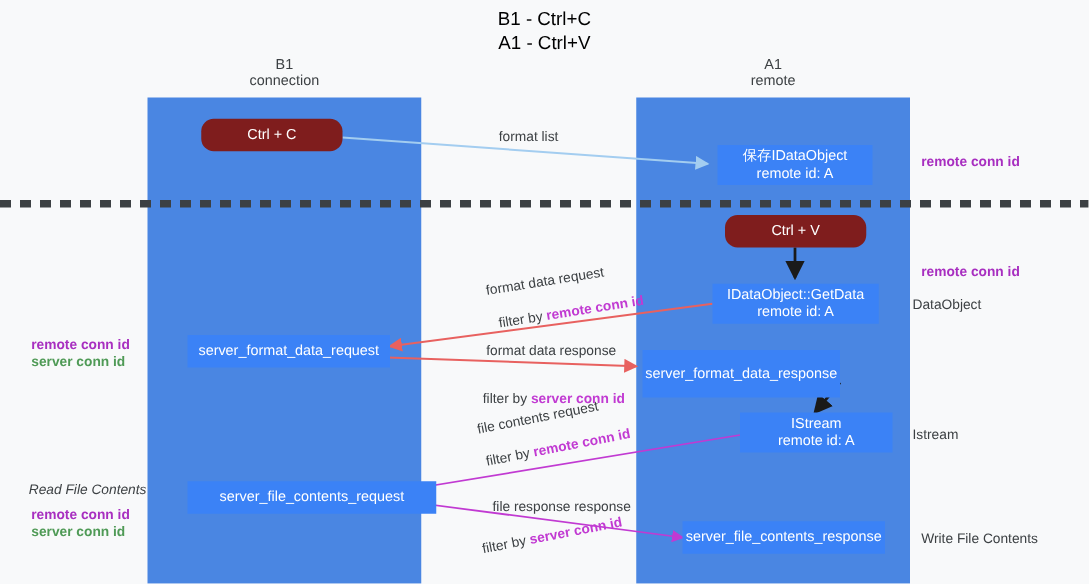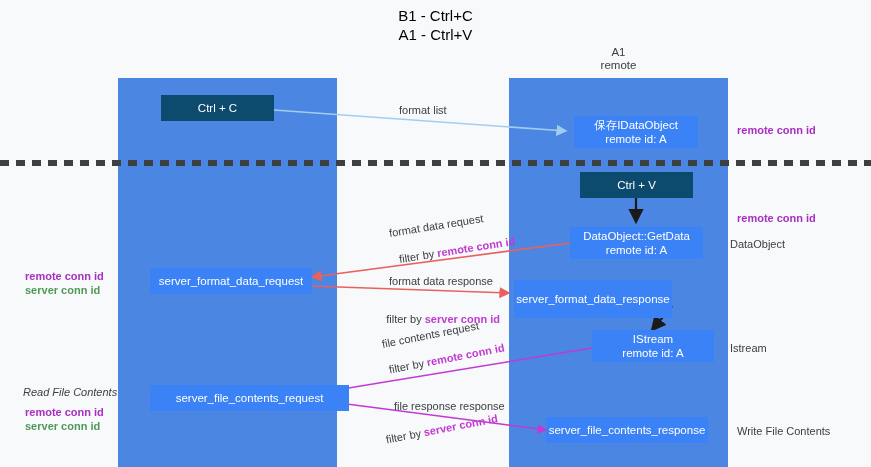--- a/index.html
+++ b/index.html
@@ -63,21 +63,21 @@
     display: flex;
     flex-direction: column;
     align-items: center;
     justify-content: center;
     color: #ffffff;
     font-size: 11.5px;
     line-height: 14px;
     text-align: center;
     white-space: pre;
   }
-  .node.green  { background: #0c4a6e; }
+  .node.green  { background: #7f1d1d; border-radius: 10px; }
   .node.orange { background: #3b82f6; }
 
   
   .annot {
     font-size: 11px;
     line-height: 14px;
     white-space: pre;
   }
   .annot.purple { color: #a82fc0; font-weight: bold; }
   .annot.green  { color: #4f9a56; font-weight: bold; }
@@ -98,20 +98,22 @@
   svg.lines { position: absolute; left: 0; top: 0; width: 871px; height: 467px; pointer-events: none; }
 </style>
 </head>
 <body>
 
 <div id="stage">
 
   <div class="abs" id="title">B1 - Ctrl+C
 A1 - Ctrl+V</div>
 
+  <div class="abs col-head" id="head-b1">B1
+connection</div>
   <div class="abs col-head" id="head-a1">A1
 remote</div>
 
   <div class="abs lane" id="lane-b1"></div>
   <div class="abs lane" id="lane-a1"></div>
 
   <svg class="lines" viewBox="0 0 871 467">
     <defs>
       <marker id="ah-blue" markerWidth="7" markerHeight="7" refX="6" refY="3.5" orient="auto">
         <path d="M0,0 L7,3.5 L0,7 z" fill="#a3cdf0"></path>
@@ -144,21 +146,21 @@
 
   <div class="abs" id="divider"></div>
 
   <div class="abs node green" style="left:161px; top:95px; width:113px; height:26px;">Ctrl + C</div>
 
   <div class="abs node orange" style="left:574px; top:116px; width:124px; height:32px;">保存IDataObject
 remote id: A</div>
 
   <div class="abs node green" style="left:580px; top:172px; width:113px; height:26px;">Ctrl + V</div>
 
-  <div class="abs node orange" style="left:570px; top:227px; width:133px; height:32px;">DataObject::GetData
+  <div class="abs node orange" style="left:570px; top:227px; width:133px; height:32px;">IDataObject::GetData
 remote id: A</div>
 
   <div class="abs node orange" style="left:150px; top:268px; width:162px; height:26px;text-align:right;">server_format_data_request</div>
 
   <div class="abs node orange" style="left:514px; top:280px; width:158px; height:38px;">server_format_data_response</div>
 
   <div class="abs node orange" style="left:592px; top:330px; width:122px; height:32px;">IStream
 remote id: A</div>
 
   <div class="abs node orange" style="left:150px; top:385px; width:199px; height:26px;">server_file_contents_request</div>

